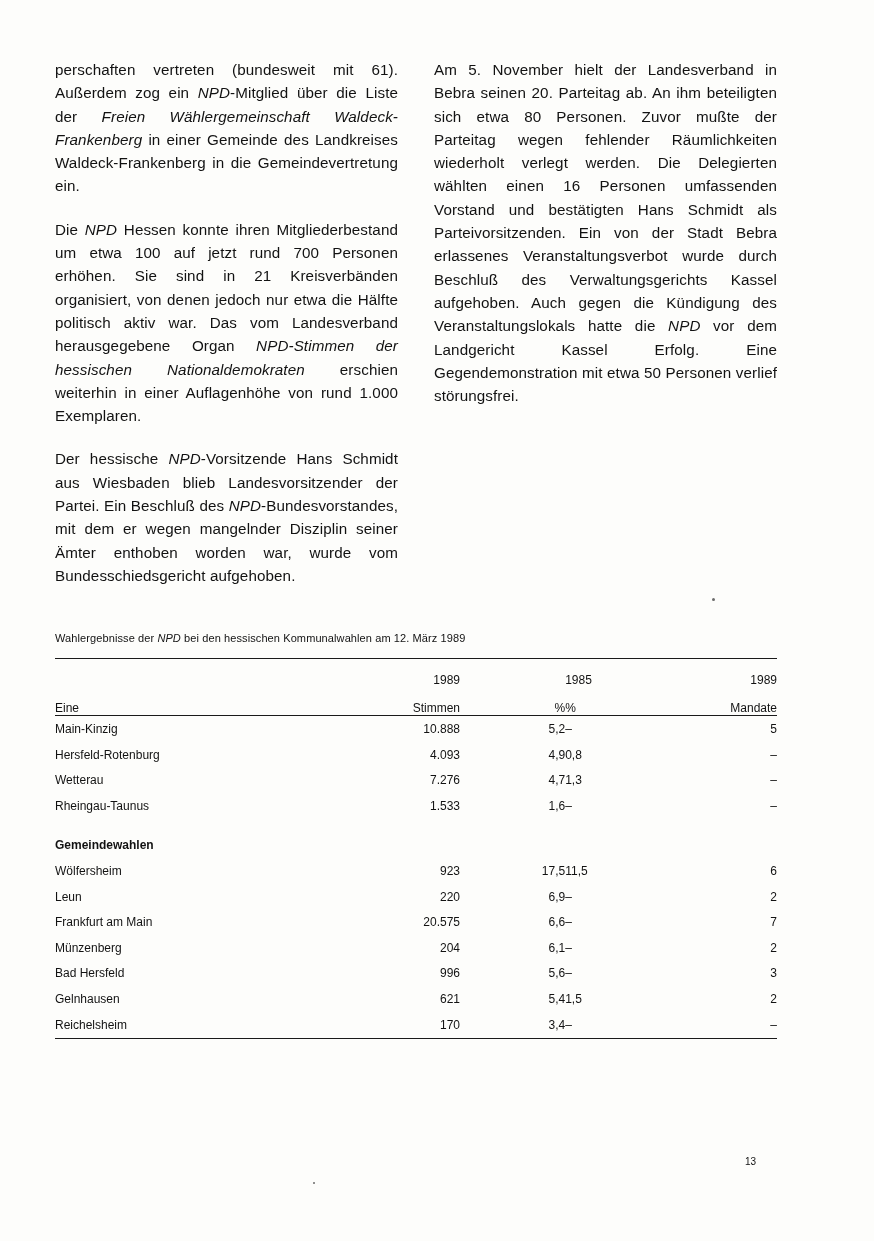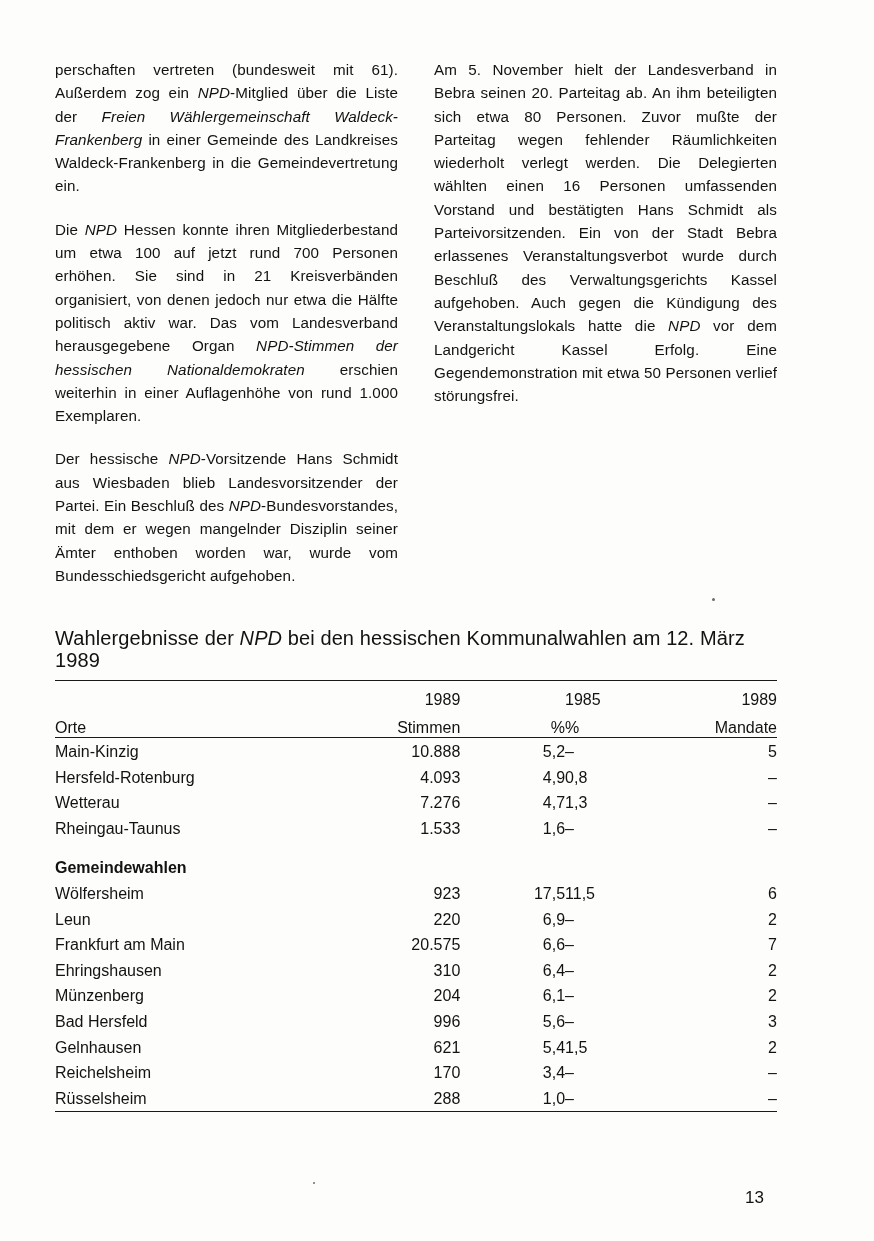--- a/index.html
+++ b/index.html
@@ -43,29 +43,29 @@
   .it {
     font-style: italic;
   }
   .table-wrap {
     position: absolute;
     left: 55px;
     top: 627px;
     width: 722px;
   }
   .tbl-caption {
-    font-size: 20px;
+    font-size: 11px;
     line-height: 22px;
     margin-bottom: 9px;
     letter-spacing: 0.1px;
   }
   table.data {
     border-collapse: collapse;
     width: 722px;
-    font-size: 16px;
+    font-size: 12px;
   }
   table.data th, table.data td {
     padding: 0;
     font-weight: normal;
     vertical-align: bottom;
   }
   .rule-top td {
     border-top: 1.6px solid #1a1a1a;
     height: 1px;
     padding: 0;
@@ -101,22 +101,22 @@
   tr.section td {
     height: 25.6px;
     line-height: 25.6px;
     font-weight: bold;
     padding-top: 6px;
   }
   .spacer td { height: 8px; }
   .pagenum {
     position: absolute;
     left: 745px;
-    top: 1188px;
-    font-size: 17px;
+    top: 1156px;
+    font-size: 10px;
   }
   .speck {
     position: absolute;
     width: 3px;
     height: 3px;
     background: #6b6b6b;
     border-radius: 50%;
   }
 </style>
 </head>
@@ -145,21 +145,21 @@
             <td colspan="5"></td>
           </tr>
           <tr class="hdr-year">
             <td class="c-ort"></td>
             <td class="c-stimmen">1989</td>
             <td class="c-pct"></td>
             <td class="c-pct85">1985</td>
             <td class="c-mandate">1989</td>
           </tr>
           <tr class="hdr-sub">
-            <td class="c-ort">Orte</td>
+            <td class="c-ort">Eine</td>
             <td class="c-stimmen">Stimmen</td>
             <td class="c-pct">%</td>
             <td class="c-pct85">%</td>
             <td class="c-mandate">Mandate</td>
           </tr>
           <tr class="rule-mid">
             <td colspan="5"></td>
           </tr>
           <tr class="datarow">
             <td class="c-ort">Main-Kinzig</td>
@@ -210,27 +210,20 @@
             <td class="c-mandate">2</td>
           </tr>
           <tr class="datarow">
             <td class="c-ort">Frankfurt am Main</td>
             <td class="c-stimmen">20.575</td>
             <td class="c-pct">6,6</td>
             <td class="c-pct85">–</td>
             <td class="c-mandate">7</td>
           </tr>
           <tr class="datarow">
-            <td class="c-ort">Ehringshausen</td>
-            <td class="c-stimmen">310</td>
-            <td class="c-pct">6,4</td>
-            <td class="c-pct85">–</td>
-            <td class="c-mandate">2</td>
-          </tr>
-          <tr class="datarow">
             <td class="c-ort">Münzenberg</td>
             <td class="c-stimmen">204</td>
             <td class="c-pct">6,1</td>
             <td class="c-pct85">–</td>
             <td class="c-mandate">2</td>
           </tr>
           <tr class="datarow">
             <td class="c-ort">Bad Hersfeld</td>
             <td class="c-stimmen">996</td>
             <td class="c-pct">5,6</td>
@@ -244,27 +237,20 @@
             <td class="c-pct85">1,5</td>
             <td class="c-mandate">2</td>
           </tr>
           <tr class="datarow">
             <td class="c-ort">Reichelsheim</td>
             <td class="c-stimmen">170</td>
             <td class="c-pct">3,4</td>
             <td class="c-pct85">–</td>
             <td class="c-mandate">–</td>
           </tr>
-          <tr class="datarow">
-            <td class="c-ort">Rüsselsheim</td>
-            <td class="c-stimmen">288</td>
-            <td class="c-pct">1,0</td>
-            <td class="c-pct85">–</td>
-            <td class="c-mandate">–</td>
-          </tr>
           <tr class="rule-bot">
             <td colspan="5"></td>
           </tr>
         </tbody>
     </table>
   </div>
 
   <div class="pagenum">13</div>
 
   <div class="speck" style="left:712px; top:598px;"></div>

